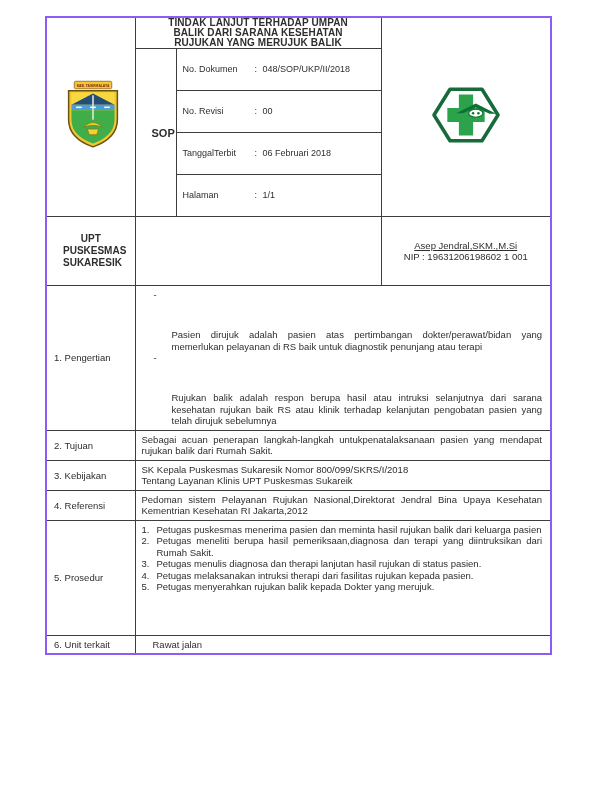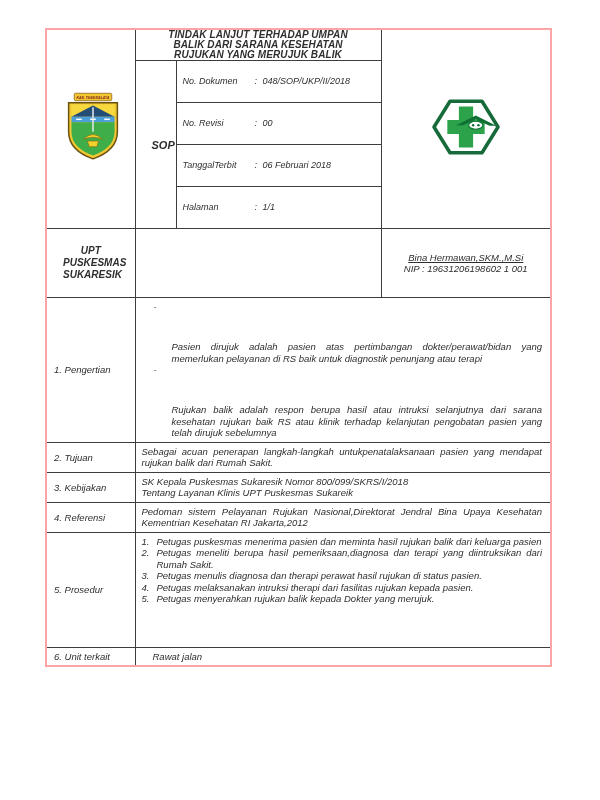--- a/index.html
+++ b/index.html
@@ -6,24 +6,23 @@
   body {
     width:600px; height:800px;
     background:#fcfcfc;
     font-family:"Liberation Sans", sans-serif;
     color:#333;
     -webkit-font-smoothing:antialiased;
   }
   .canvas { position:relative; width:600px; height:800px; background:#ffffff; overflow:hidden; }
 
   table.sop-table {
-    position:absolute; left:45px; top:28px; width:505px;
+    position:absolute; left:45px; top:16px; width:505px;
     border-collapse:collapse; table-layout:fixed;
-    border:2px solid #fca5a5;
-    font-style:italic;
+    border:2px solid #8b5cf6;
   }
   td { border:1px solid #3d3d3d; padding:16px; vertical-align:middle; overflow:hidden; }
 
   
   .c-logo { text-align:center; vertical-align:middle; }
   .c-title {
     font-weight:bold; text-align:center;
     font-size:10px; line-height:10px; letter-spacing:0.1px;
     padding:0 24px; height:30px; color:#2e2e2e;
   }
@@ -126,21 +125,21 @@
     <tr class="r-info">
       <td class="c-field">
         <span class="f-label">Halaman</span><span class="f-colon">:</span><span class="f-value">1/1</span>
       </td>
     </tr>
 
     <tr class="r-sign">
       <td class="c-org">UPT PUSKESMAS SUKARESIK</td>
       <td colspan="2"></td>
       <td class="c-signer">
-        <div class="signer-name">Bina Hermawan,SKM.,M.Si</div>
+        <div class="signer-name">Asep Jendral,SKM.,M.Si</div>
         <div class="signer-nip">NIP : 19631206198602 1 001</div>
       </td>
     </tr>
 
     <tr class="r-s1">
       <td class="c-label">1. Pengertian</td>
       <td class="c-content" colspan="3">
         <div class="dash-item">
           <span class="dash">-</span>
           <span class="dash-text">Pasien dirujuk adalah pasien atas pertimbangan dokter/perawat/bidan yang memerlukan pelayanan di RS baik untuk diagnostik penunjang atau terapi</span>
@@ -180,21 +179,21 @@
         <div class="step">
           <span class="step-num">1.</span>
           <span class="step-text">Petugas puskesmas menerima pasien dan meminta hasil rujukan balik dari keluarga pasien</span>
         </div>
         <div class="step">
           <span class="step-num">2.</span>
           <span class="step-text">Petugas meneliti berupa hasil pemeriksaan,diagnosa dan terapi yang diintruksikan dari Rumah Sakit.</span>
         </div>
         <div class="step">
           <span class="step-num">3.</span>
-          <span class="step-text">Petugas menulis diagnosa dan therapi perawat hasil rujukan di status pasien.</span>
+          <span class="step-text">Petugas menulis diagnosa dan therapi lanjutan hasil rujukan di status pasien.</span>
         </div>
         <div class="step">
           <span class="step-num">4.</span>
           <span class="step-text">Petugas melaksanakan intruksi therapi dari fasilitas rujukan kepada pasien.</span>
         </div>
         <div class="step">
           <span class="step-num">5.</span>
           <span class="step-text">Petugas menyerahkan rujukan balik kepada Dokter yang merujuk.</span>
         </div>
       </td>

